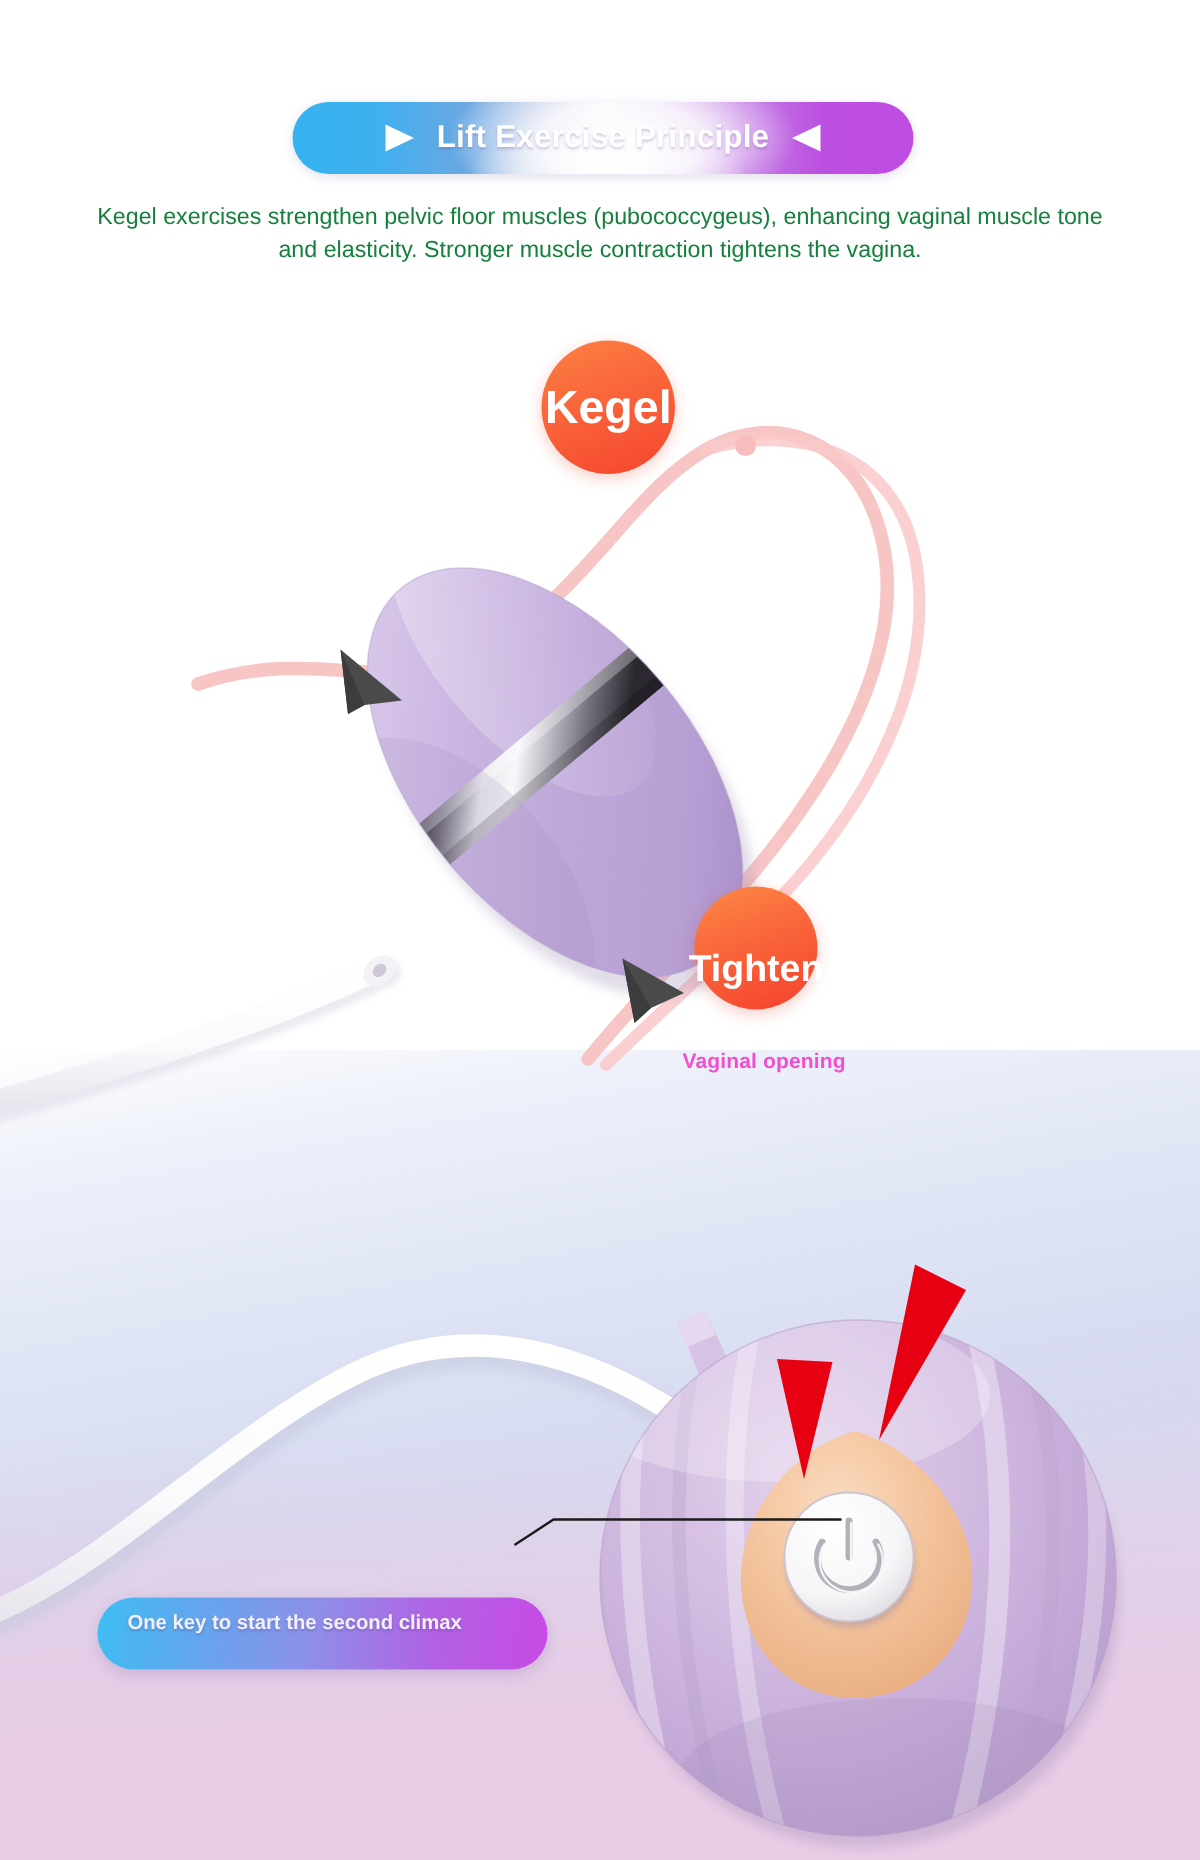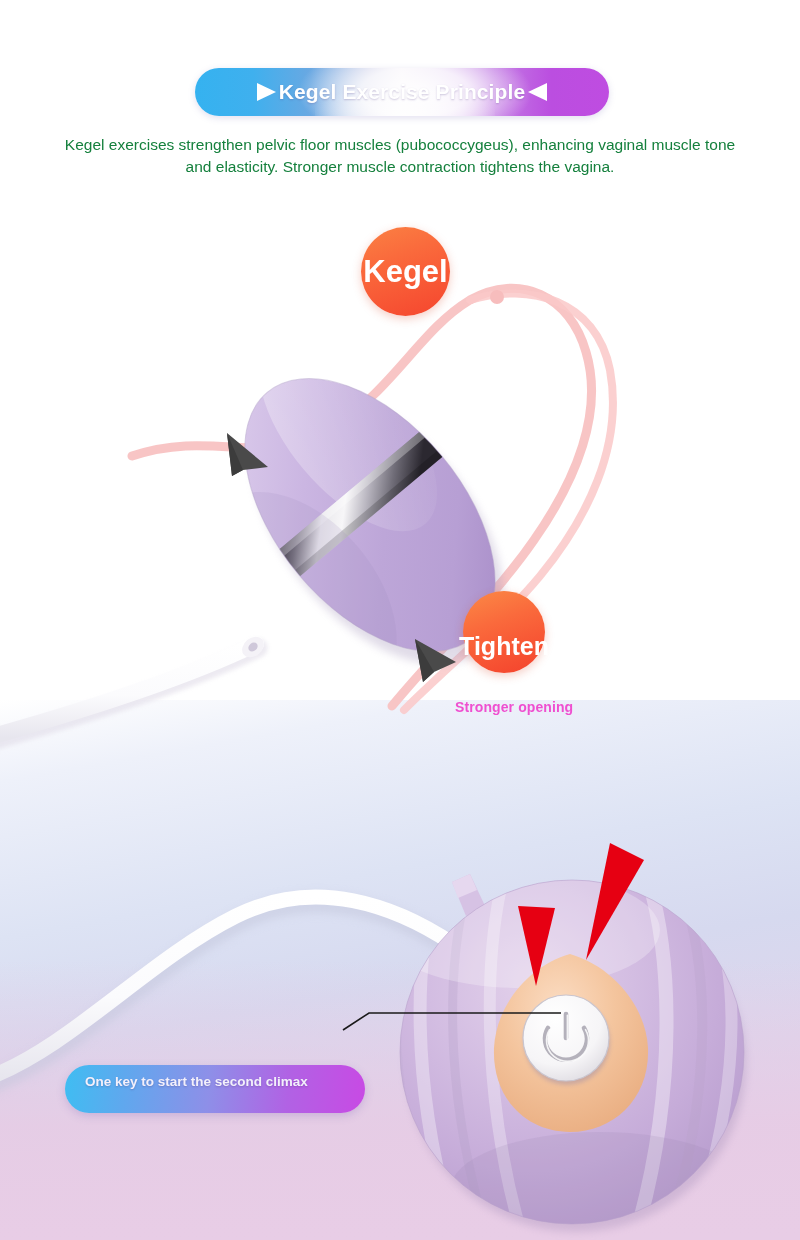--- a/index.html
+++ b/index.html
@@ -319,31 +319,31 @@
     <g>
       <path d="M343,1030 L369,1013 L561,1013" fill="none" stroke="#1a1a1a" stroke-width="1.6"></path>
     </g>
   </svg>
 
   <div class="header-pill">
     <div class="header-glow"></div>
     <div class="header-glow2"></div>
     <div class="tri-right"></div>
     <div class="tri-left"></div>
-    <div class="header-title">Kegel Exercise Principle</div>
+    <div class="header-title">Lift Exercise Principle</div>
   </div>
 
   <div class="subtitle">Kegel exercises strengthen pelvic floor muscles (pubococcygeus), enhancing vaginal muscle tone and elasticity. Stronger muscle contraction tightens the vagina.</div>
 
   <div class="badge badge-lift">
     <span class="badge-label">Kegel</span>
   </div>
   <div class="badge badge-tighten">
     <span class="badge-label">Tighten</span>
   </div>
 
-  <div class="label-vaginal">Stronger opening</div>
+  <div class="label-vaginal">Vaginal opening</div>
 
   <div class="pill-climax">
     <div class="pill-climax-text">One key to start the second climax</div>
   </div>
 
 </div>
 
 </body></html>

